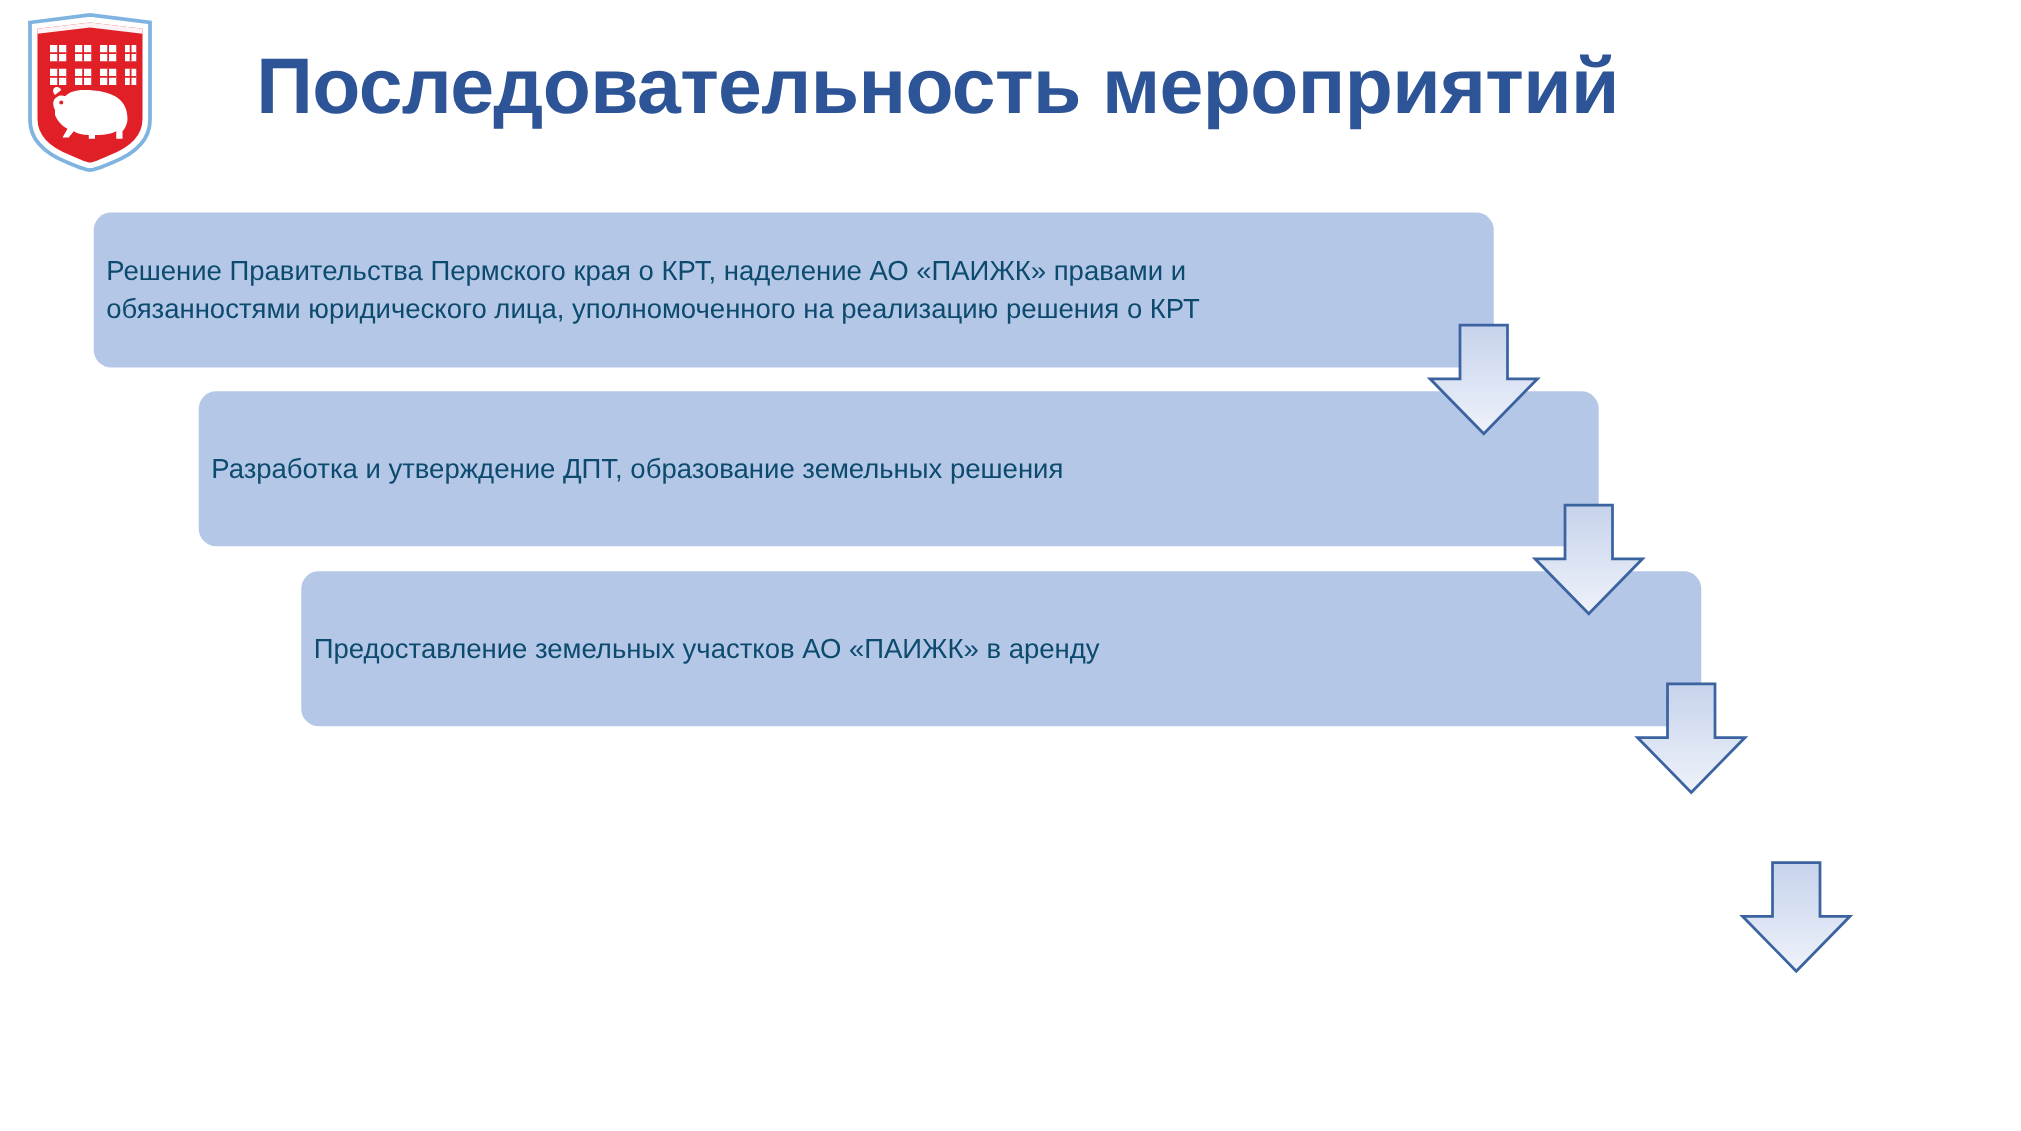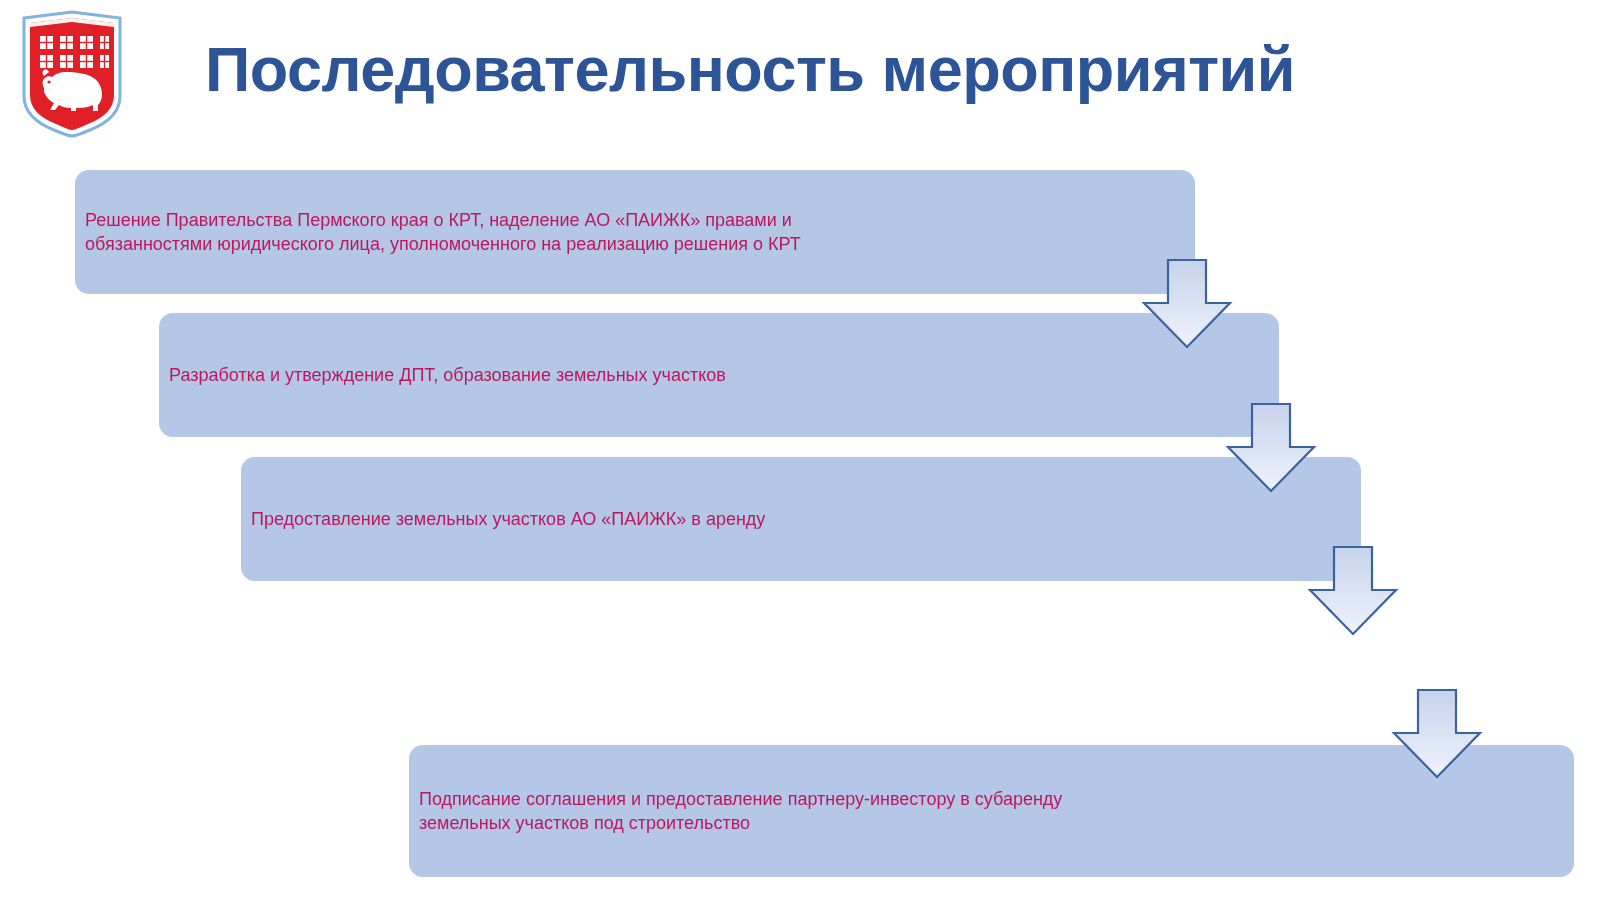--- a/index.html
+++ b/index.html
@@ -54,22 +54,22 @@
   }
   .step-box {
     position: absolute;
     background: #b4c7e7;
     border-radius: 14px;
     box-sizing: border-box;
     display: flex;
     align-items: center;
   }
   .step-text {
-    color: #be185d;
-    font-size: 18px;
+    color: #0c4a6e;
+    font-size: 22px;
     line-height: 1.35;
     padding: 0 0 0 0;
     white-space: pre-line;
   }
 
   .step-1 { left: 75px;  top: 170px; width: 1120px; height: 124px; }
   .step-1 .step-text { margin-left: 10px; }
 
   .step-2 { left: 159px; top: 313px; width: 1120px; height: 124px; }
   .step-2 .step-text { margin-left: 10px; }
@@ -157,32 +157,28 @@
   <div class="slide-title">Последовательность мероприятий</div>
 
   <div class="flow">
 
     <div class="step-box step-1">
       <div class="step-text">Решение Правительства Пермского края о КРТ, наделение АО «ПАИЖК» правами и
 обязанностями юридического лица, уполномоченного на реализацию решения о КРТ</div>
     </div>
 
     <div class="step-box step-2">
-      <div class="step-text">Разработка и утверждение ДПТ, образование земельных участков</div>
+      <div class="step-text">Разработка и утверждение ДПТ, образование земельных решения</div>
     </div>
 
     <div class="step-box step-3">
       <div class="step-text">Предоставление земельных участков АО «ПАИЖК» в аренду</div>
     </div>
 
 
-    <div class="step-box step-5">
-      <div class="step-text">Подписание соглашения и предоставление партнеру-инвестору в субаренду
-земельных участков под строительство</div>
-    </div>
 
     <div class="arrow arrow-1">
       <svg viewBox="0 0 92 92" width="92" height="92" xmlns="http://www.w3.org/2000/svg">
         <defs>
           <linearGradient id="ag1" x1="0" y1="0" x2="0" y2="1">
             <stop offset="0%" stop-color="#c7d3ec"></stop>
             <stop offset="100%" stop-color="#eef2fa"></stop>
           </linearGradient>
         </defs>
         <polygon points="27,2 65,2 65,45 89,45 46,89 3,45 27,45" fill="url(#ag1)" stroke="#3b63a0" stroke-width="2.2" stroke-linejoin="miter"></polygon>

